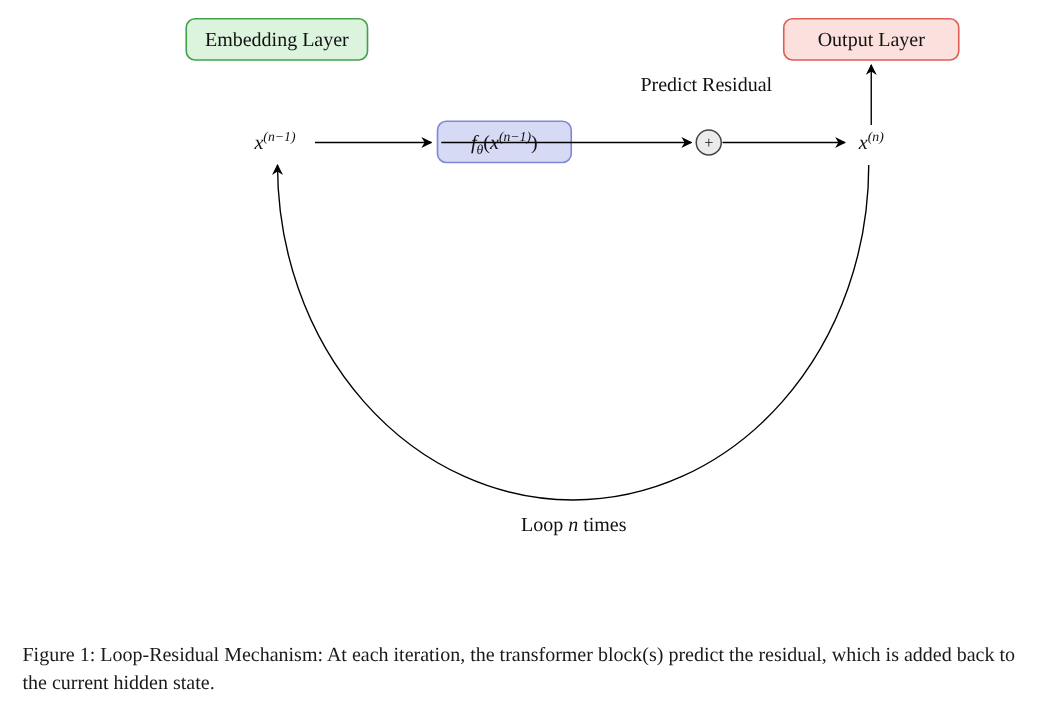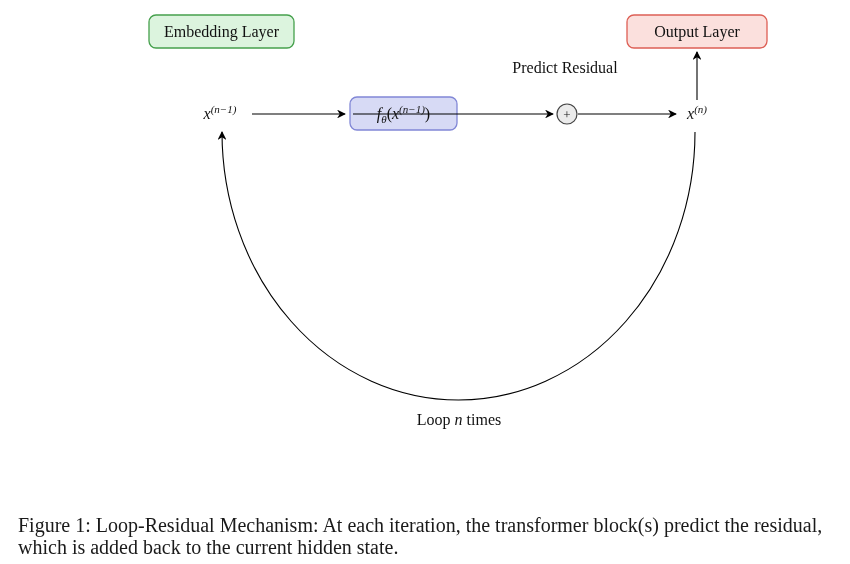--- a/index.html
+++ b/index.html
@@ -30,21 +30,21 @@
   .node-label { font-size: 16px; }
   .math { font-size: 16px; font-style: italic; }
   .math-sup { font-size: 11px; font-style: italic; }
   .math-up { font-size: 16px; font-style: normal; }
   .plus-sign { font-size: 13px; font-style: normal; }
   .caption {
     position: absolute;
     left: 18px;
     top: 514px;
     width: 816px;
-    font-size: 20px;
+    font-size: 16px;
     line-height: 22px;
     color: #1a1a1a;
   }
 </style>
 </head>
 <body>
 
 <div class="diagram-wrap">
   <svg width="850" height="470" viewBox="0 0 850 470">
     <defs>

